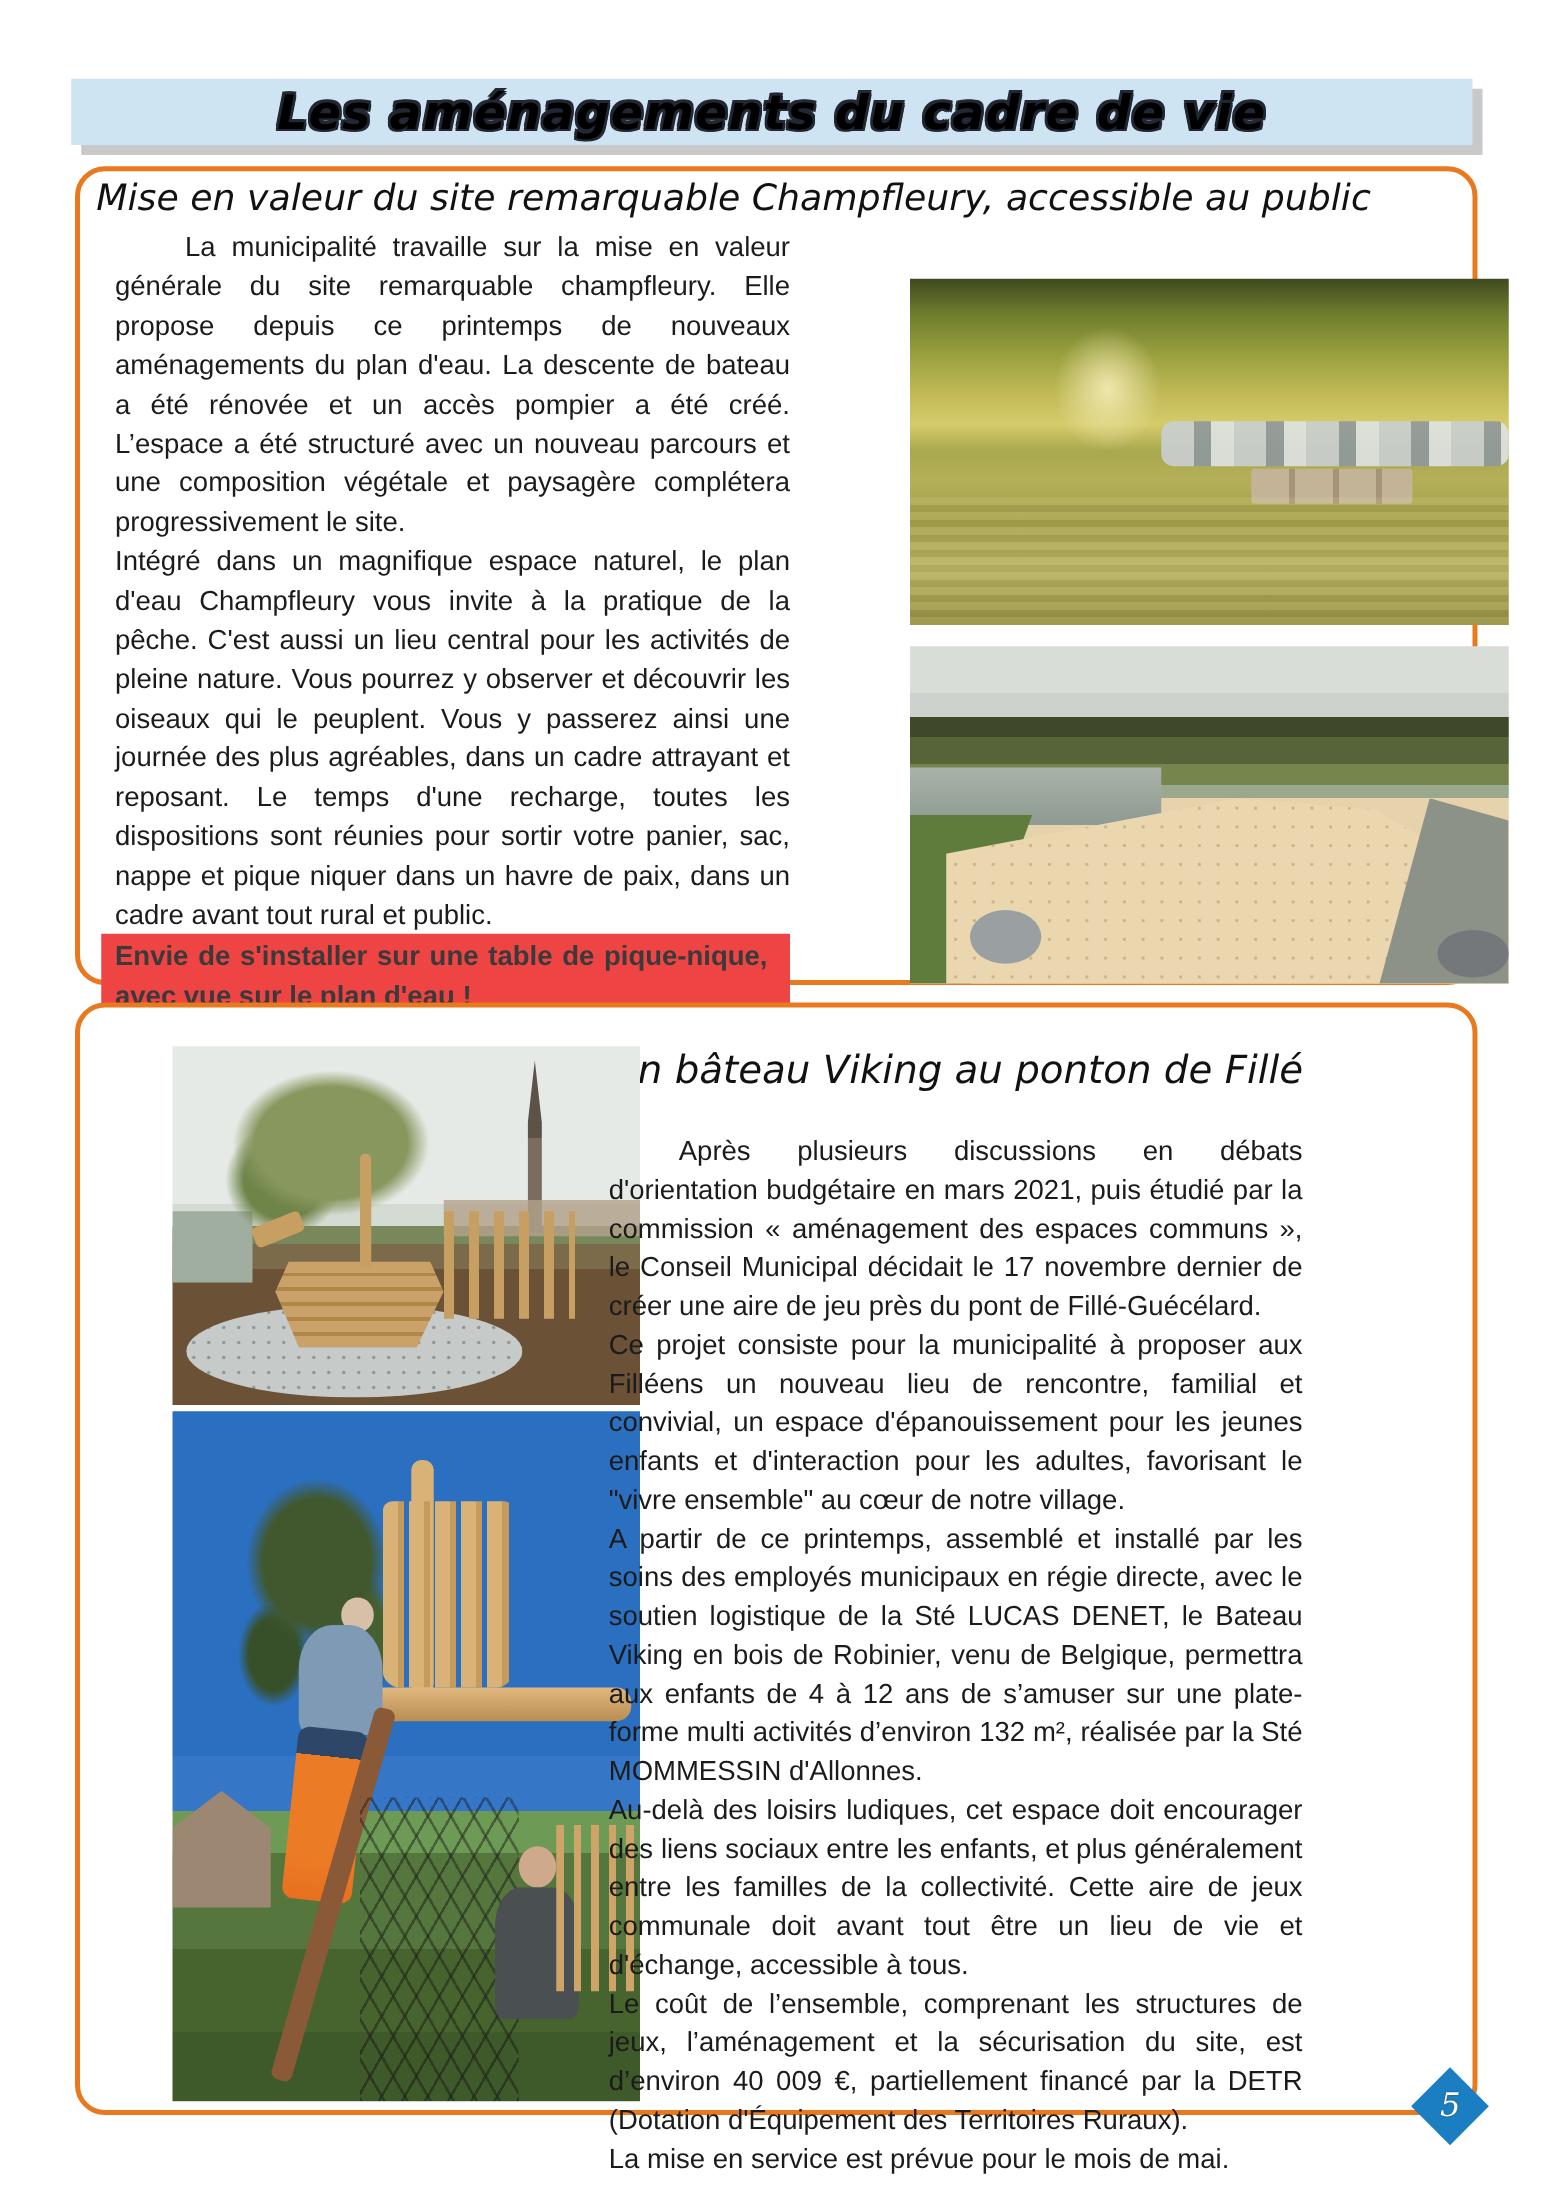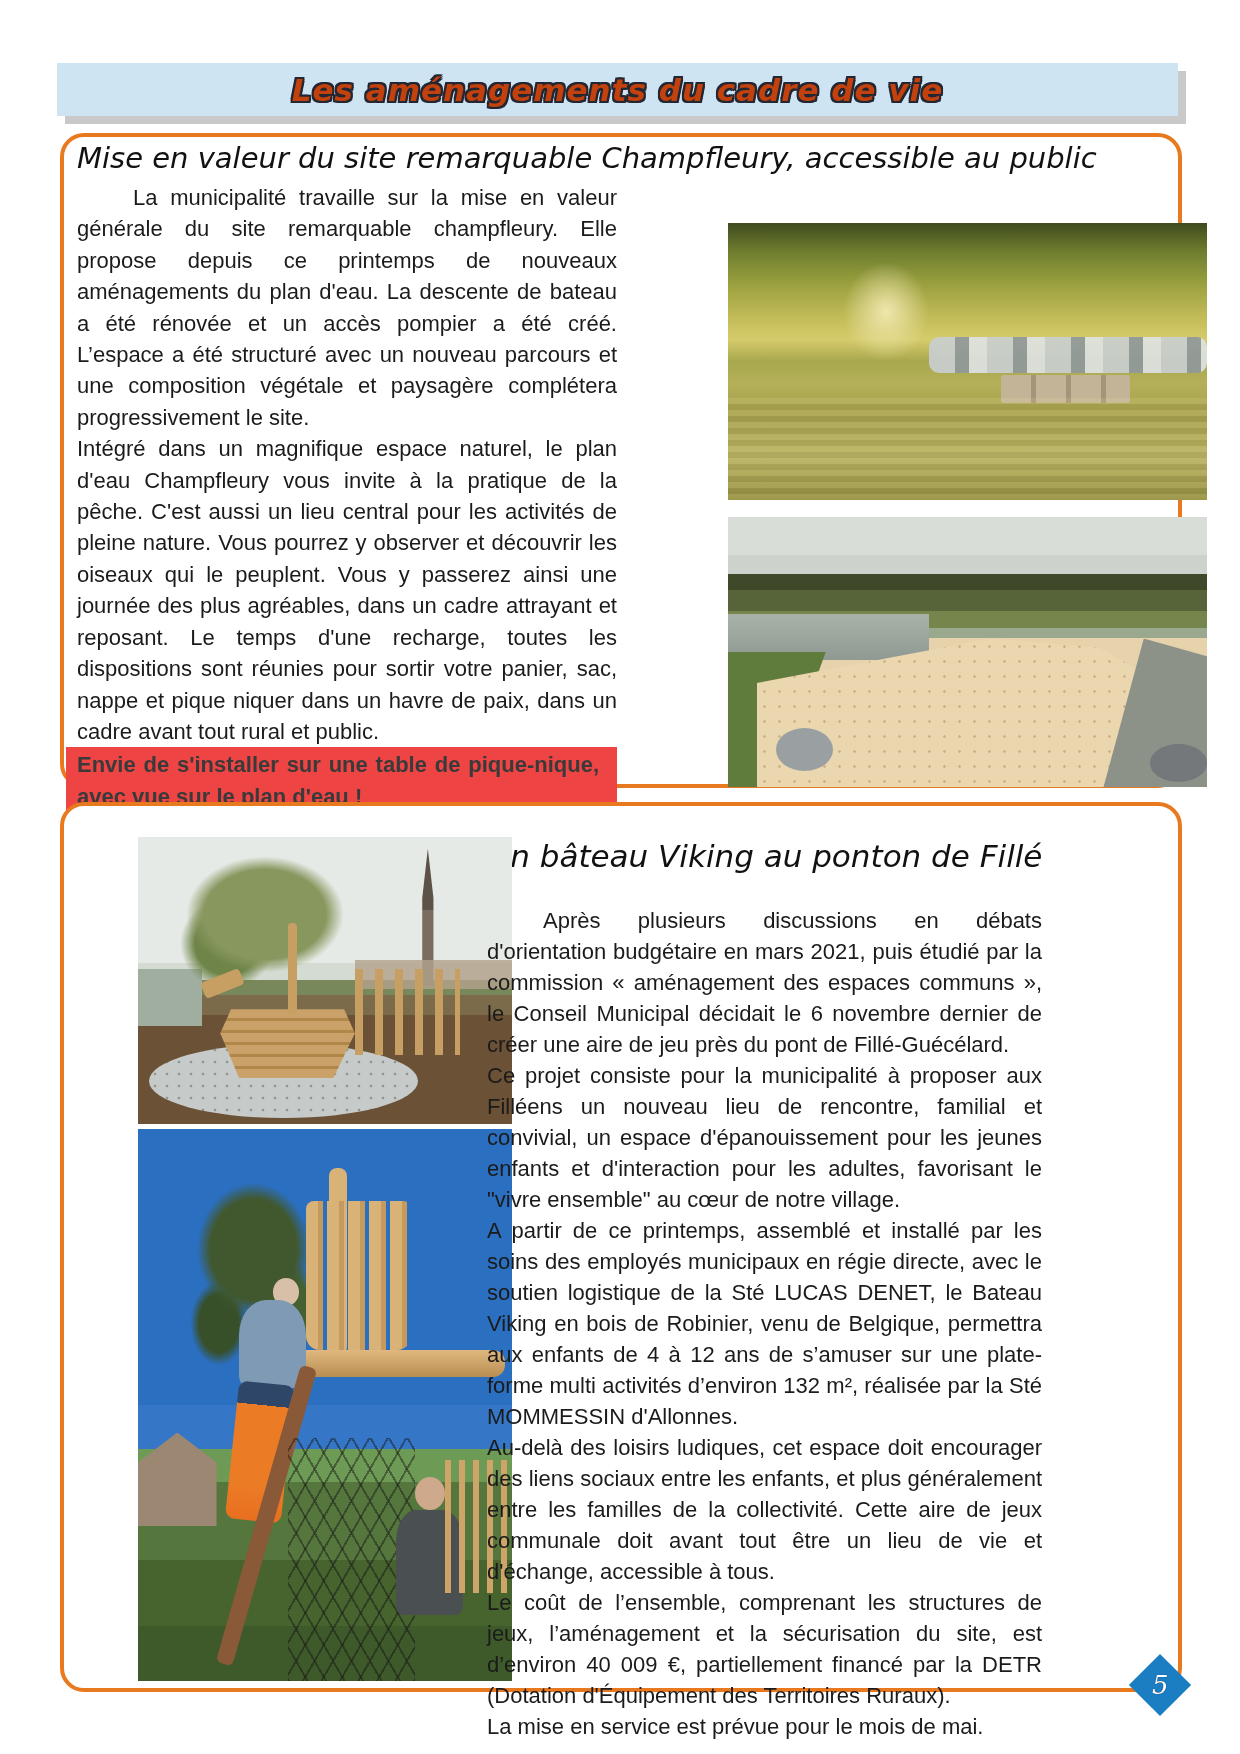--- a/index.html
+++ b/index.html
@@ -4,37 +4,37 @@
 <style>
   html,body{margin:0;padding:0;background:#ffffff;}
   .page{position:relative;width:1240px;height:1754px;background:#ffffff;overflow:hidden;
         font-family:"Liberation Sans",sans-serif;color:#1b1b1b;}
   .abs{position:absolute;box-sizing:border-box;}
 
   
   .banner{left:57px;top:63px;width:1121px;height:53px;background:#cfe4f3;
           box-shadow:8px 8px 0 0 #c9c9c9;display:flex;align-items:center;justify-content:center;}
   .banner-title{font-family:"DejaVu Sans",sans-serif;font-style:italic;font-weight:700;
-          font-size:31px;color:#c2410c;letter-spacing:1px;
+          font-size:38px;color:#000000;letter-spacing:1px;
           text-shadow:-2px -2px 0 #232733,2px -2px 0 #232733,-2px 2px 0 #232733,2px 2px 0 #232733,
                       0 -2px 0 #232733,0 2px 0 #232733,-2px 0 0 #232733,2px 0 0 #232733;}
 
   
   .box{border:4px solid #e8791f;border-radius:24px;background:#ffffff;}
   .box1{left:60px;top:133px;width:1122px;height:655px;}
   .box2{left:60px;top:802px;width:1122px;height:890px;}
 
   .sec-title{position:absolute;margin:0;font-family:"DejaVu Sans",sans-serif;font-style:italic;
              font-weight:400;color:#111;white-space:nowrap;}
   .box1 .sec-title{left:13px;top:4px;font-size:29px;}
   .box2 .sec-title{left:420px;top:32px;width:562px;text-align:center;font-size:31px;white-space:normal;}
 
   .col{position:absolute;font-size:22px;line-height:31.4px;text-align:justify;color:#1b1b1b;}
   .col p{margin:0;}
-  .col-left{left:13px;top:45px;width:540px;}
+  .col-left{left:28px;top:45px;width:540px;}
   .col-right{left:423px;top:99px;width:555px;line-height:31px;}
   p.indent{text-indent:56px;}
   .highlight{background:#ef4444;font-weight:600;color:#3a3a3a;
              margin-left:-11px !important;padding:2px 18px 3px 11px;}
 
   
   .photo{position:absolute;overflow:hidden;}
   .photo .abs{position:absolute;}
 
   .photo1{left:624px;top:70px;width:479px;height:277px;
@@ -176,21 +176,21 @@
       <div class="abs ph4-pants"></div>
       <div class="abs ph4-ladder"></div>
       <div class="abs ph4-net"></div>
       <div class="abs ph4-head2"></div>
       <div class="abs ph4-torso2"></div>
       <div class="abs ph4-house"></div>
       <div class="abs ph4-struct"></div>
     </figure>
 
     <div class="col col-right">
-      <p class="indent">Après plusieurs discussions en débats d'orientation budgétaire en mars 2021, puis étudié par la commission « aménagement des espaces communs », le Conseil Municipal décidait le 6 novembre dernier de créer une aire de jeu près du pont de Fillé-Guécélard.</p>
+      <p class="indent">Après plusieurs discussions en débats d'orientation budgétaire en mars 2021, puis étudié par la commission « aménagement des espaces communs », le Conseil Municipal décidait le 17 novembre dernier de créer une aire de jeu près du pont de Fillé-Guécélard.</p>
       <p>Ce projet consiste pour la municipalité à proposer aux Filléens un nouveau lieu de rencontre, familial et convivial, un espace d'épanouissement pour les jeunes enfants et d'interaction pour les adultes, favorisant le "vivre ensemble" au cœur de notre village.</p>
       <p>A partir de ce printemps, assemblé et installé par les soins des employés municipaux en régie directe, avec le soutien logistique de la Sté LUCAS DENET, le Bateau Viking en bois de Robinier, venu de Belgique, permettra aux enfants de 4 à 12 ans de s’amuser sur une plate-forme multi activités d’environ 132 m², réalisée par la Sté MOMMESSIN d'Allonnes.</p>
       <p>Au-delà des loisirs ludiques, cet espace doit encourager des liens sociaux entre les enfants, et plus généralement entre les familles de la collectivité. Cette aire de jeux communale doit avant tout être un lieu de vie et d'échange, accessible à tous.</p>
       <p>Le coût de l’ensemble, comprenant les structures de jeux, l’aménagement et la sécurisation du site, est d’environ 40 009 €, partiellement financé par la DETR (Dotation d'Équipement des Territoires Ruraux).</p>
       <p>La mise en service est prévue pour le mois de mai.</p>
     </div>
   </section>
 
   <div class="abs page-num">
     <span>5</span>

